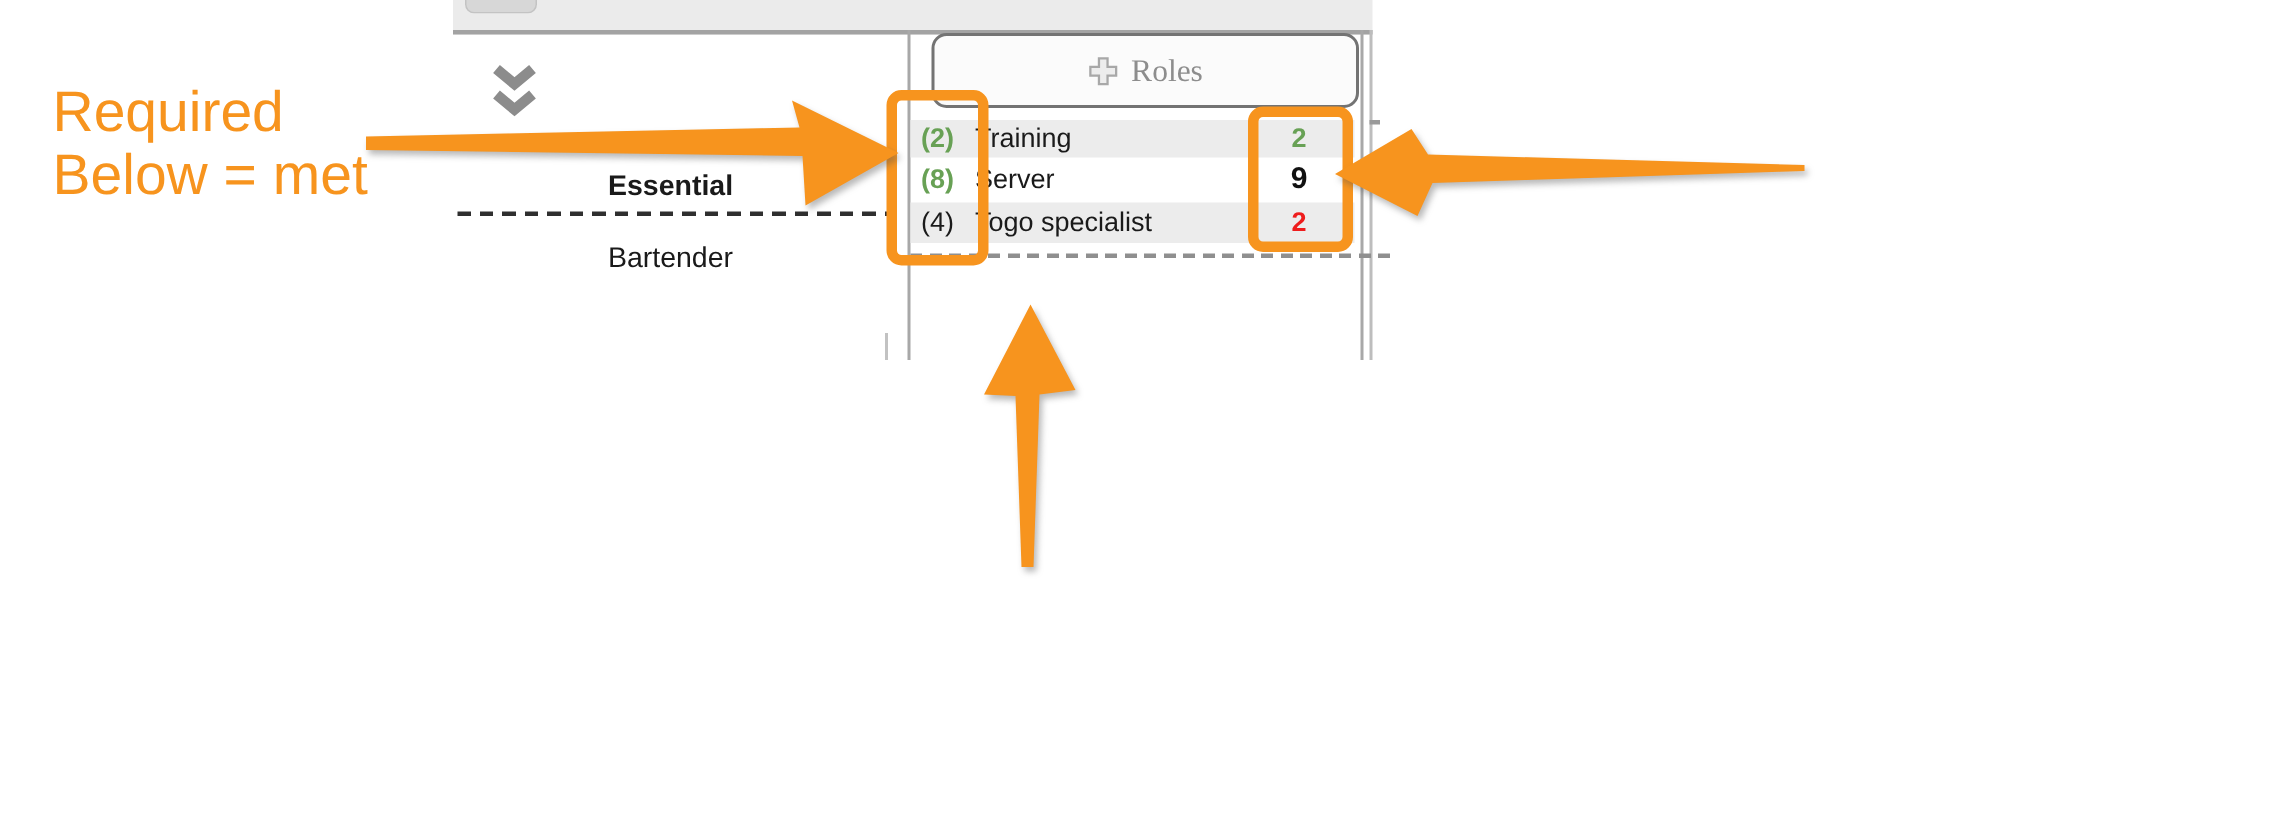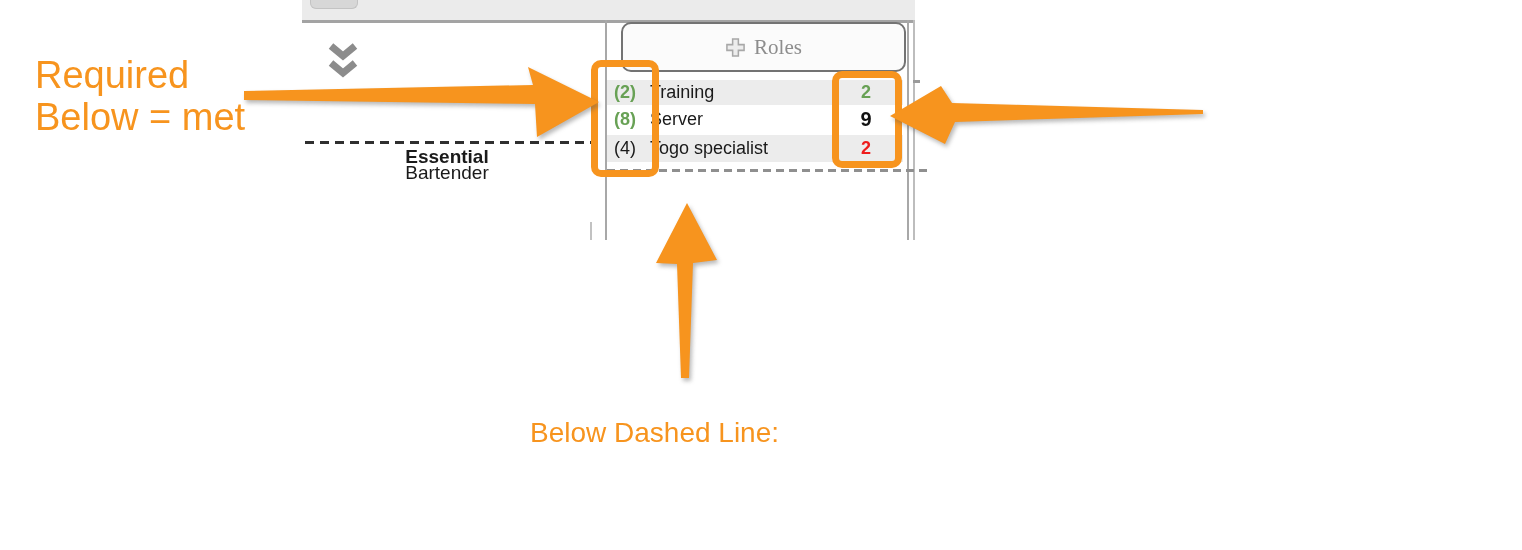--- a/index.html
+++ b/index.html
@@ -69,21 +69,21 @@
 <div id="canvas">
 
   <div class="abs topstrip"></div>
   <div class="abs minibtn"></div>
 
   <svg class="abs chevrons" width="34" height="42" viewBox="0 0 34 42">
     <path d="M5 6 L17 16 L29 6" fill="none" stroke="#8c8c8c" stroke-width="7" stroke-linejoin="miter"></path>
     <path d="M5 23 L17 33 L29 23" fill="none" stroke="#8c8c8c" stroke-width="7" stroke-linejoin="miter"></path>
   </svg>
 
-  <div class="abs section-label" style="top:114px;font-weight:700;margin-top:32px;">Essential</div>
+  <div class="abs section-label" style="top:114px;font-weight:700;">Essential</div>
   <div class="abs dash-dark"></div>
   <div class="abs section-label" style="top:162px;">Bartender</div>
 
   <div class="abs vline" style="left:605px;"></div>
   <div class="abs vline" style="left:907px;"></div>
   <div class="abs vline2"></div>
   <div class="abs tick"></div>
   <div class="abs stray"></div>
 
   <div class="abs roles-btn">
@@ -123,16 +123,15 @@
     <path fill="#f7941e" d="M681 378 L677 264 L656 263 L687 203 L717 260 L693 263 L689 378 Z"></path>
   </svg>
 
   <div class="abs note note-left">
     <div>Required</div>
     <div>Below = met</div>
   </div>
 
 
   <div class="abs note note-bottom">
-    <div>Below Dashed Line:</div>
   </div>
 
 </div>
 
 </body></html>

